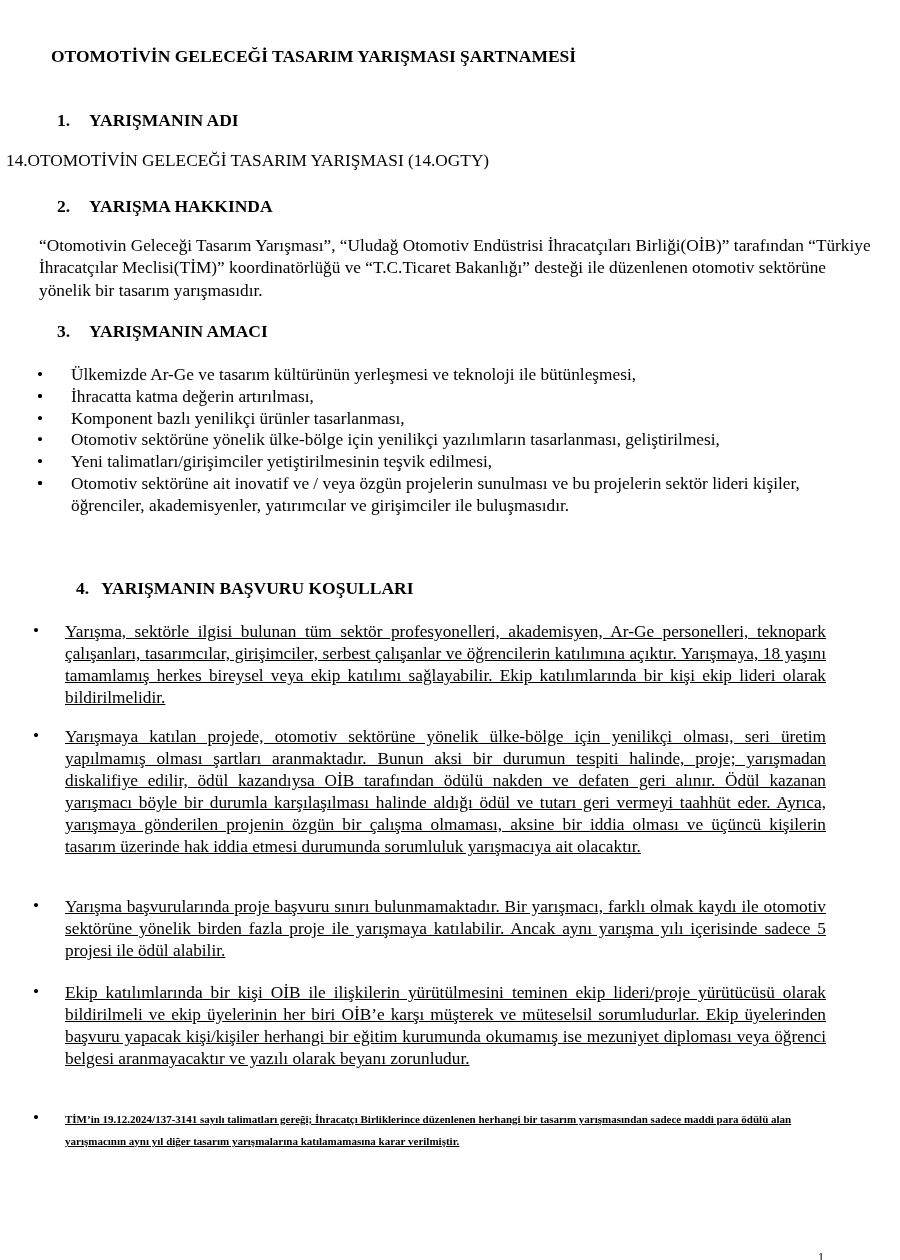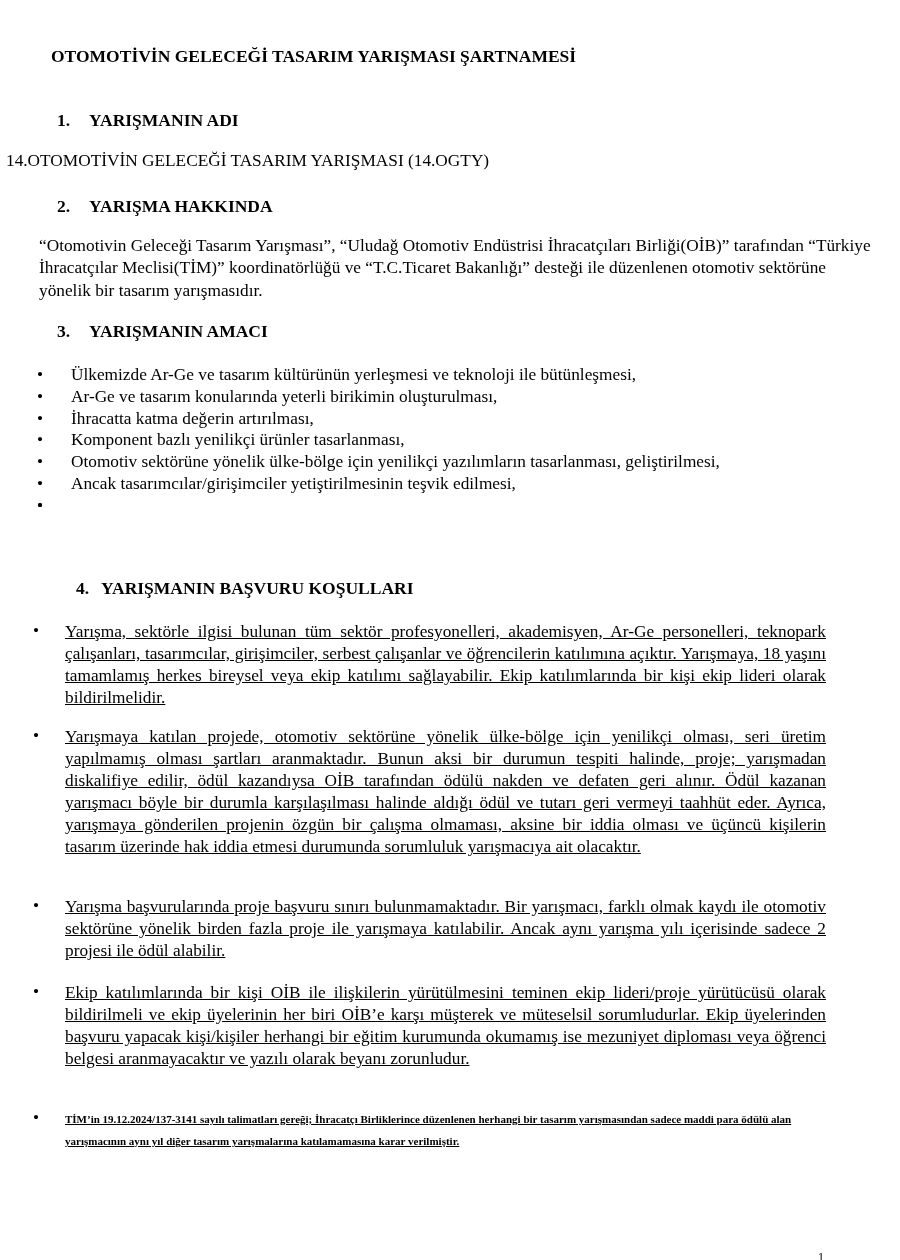--- a/index.html
+++ b/index.html
@@ -42,46 +42,46 @@
   <div class="abs heading" style="left:57px; top:196px;">
     <span class="num">2.</span><span>YARIŞMA HAKKINDA</span>
   </div>
   <div class="abs para" style="left:3px; top:235px; width:835px;">“Otomotivin Geleceği Tasarım Yarışması”, “Uludağ Otomotiv Endüstrisi İhracatçıları Birliği(OİB)” tarafından “Türkiye İhracatçılar Meclisi(TİM)” koordinatörlüğü ve “T.C.Ticaret Bakanlığı” desteği ile düzenlenen otomotiv sektörüne yönelik bir tasarım yarışmasıdır.</div>
 
   <div class="abs heading" style="left:57px; top:321px;">
     <span class="num">3.</span><span>YARIŞMANIN AMACI</span>
   </div>
   <ul class="obj abs" style="left:0; top:364px; width:860px;">
     <li><span class="bullet">•</span><span>Ülkemizde Ar-Ge ve tasarım kültürünün yerleşmesi ve teknoloji ile bütünleşmesi,</span></li>
-    <li><span class="bullet">•</span><span>Ar-Ge ve tasarım konularında yeterli birikimin oluşturulması,</span></li>
+    <li><span class="bullet">•</span></li>
     <li><span class="bullet">•</span><span>İhracatta katma değerin artırılması,</span></li>
     <li><span class="bullet">•</span><span>Komponent bazlı yenilikçi ürünler tasarlanması,</span></li>
     <li><span class="bullet">•</span><span>Otomotiv sektörüne yönelik ülke-bölge için yenilikçi yazılımların tasarlanması, geliştirilmesi,</span></li>
-    <li><span class="bullet">•</span><span>Ancak tasarımcılar/girişimciler yetiştirilmesinin teşvik edilmesi,</span></li>
+    <li><span class="bullet">•</span><span>Yeni talimatları/girişimciler yetiştirilmesinin teşvik edilmesi,</span></li>
     <li><span class="bullet">•</span></li>
-    <li><span class="bullet">•</span></li>
+    <li><span class="bullet">•</span><span style="display:inline-block; width:770px;">Otomotiv sektörüne ait inovatif ve / veya özgün projelerin sunulması ve bu projelerin sektör lideri kişiler, öğrenciler, akademisyenler, yatırımcılar ve girişimciler ile buluşmasıdır.</span></li>
   </ul>
 
   <div class="abs heading" style="left:76px; top:578px;">
     <span class="num" style="width:25px;">4.</span><span>YARIŞMANIN BAŞVURU KOŞULLARI</span>
   </div>
 
   <div class="cond" style="top:621px;">
     <span class="bullet">•</span>
     <div class="txt">Yarışma, sektörle ilgisi bulunan tüm sektör profesyonelleri, akademisyen, Ar-Ge personelleri, teknopark çalışanları, tasarımcılar, girişimciler, serbest çalışanlar ve öğrencilerin katılımına açıktır. Yarışmaya, 18 yaşını tamamlamış herkes bireysel veya ekip katılımı sağlayabilir. Ekip katılımlarında bir kişi ekip lideri olarak bildirilmelidir.</div>
   </div>
 
   <div class="cond" style="top:726px;">
     <span class="bullet">•</span>
     <div class="txt">Yarışmaya katılan projede, otomotiv sektörüne yönelik ülke-bölge için yenilikçi olması, seri üretim yapılmamış olması şartları aranmaktadır.  Bunun aksi bir durumun tespiti halinde, proje; yarışmadan diskalifiye edilir, ödül kazandıysa OİB tarafından ödülü nakden ve defaten geri alınır. Ödül kazanan yarışmacı böyle bir durumla karşılaşılması halinde aldığı ödül ve tutarı geri vermeyi taahhüt eder. Ayrıca, yarışmaya gönderilen projenin özgün bir çalışma olmaması, aksine bir iddia olması ve üçüncü kişilerin tasarım üzerinde hak iddia etmesi durumunda sorumluluk yarışmacıya ait olacaktır.</div>
   </div>
 
   <div class="cond" style="top:896px;">
     <span class="bullet">•</span>
-    <div class="txt">Yarışma başvurularında proje başvuru sınırı bulunmamaktadır. Bir yarışmacı, farklı olmak kaydı ile otomotiv sektörüne yönelik birden fazla proje ile yarışmaya katılabilir. Ancak aynı yarışma yılı içerisinde sadece 2 projesi ile ödül alabilir.</div>
+    <div class="txt">Yarışma başvurularında proje başvuru sınırı bulunmamaktadır. Bir yarışmacı, farklı olmak kaydı ile otomotiv sektörüne yönelik birden fazla proje ile yarışmaya katılabilir. Ancak aynı yarışma yılı içerisinde sadece 5 projesi ile ödül alabilir.</div>
   </div>
 
   <div class="cond" style="top:982px;">
     <span class="bullet">•</span>
     <div class="txt">Ekip katılımlarında bir kişi OİB ile ilişkilerin yürütülmesini teminen ekip lideri/proje yürütücüsü olarak bildirilmeli ve ekip üyelerinin her biri OİB’e karşı müşterek ve müteselsil sorumludurlar. Ekip üyelerinden başvuru yapacak kişi/kişiler herhangi bir eğitim kurumunda okumamış ise mezuniyet diploması veya öğrenci belgesi aranmayacaktır ve yazılı olarak beyanı zorunludur.</div>
   </div>
 
   <div class="cond bold" style="top:1108px;">
     <span class="bullet">•</span>
     <div class="txt">TİM’in 19.12.2024/137-3141 sayılı talimatları gereği;  İhracatçı Birliklerince düzenlenen herhangi bir tasarım yarışmasından sadece maddi para ödülü alan yarışmacının aynı yıl diğer tasarım yarışmalarına katılamamasına karar verilmiştir.</div>

